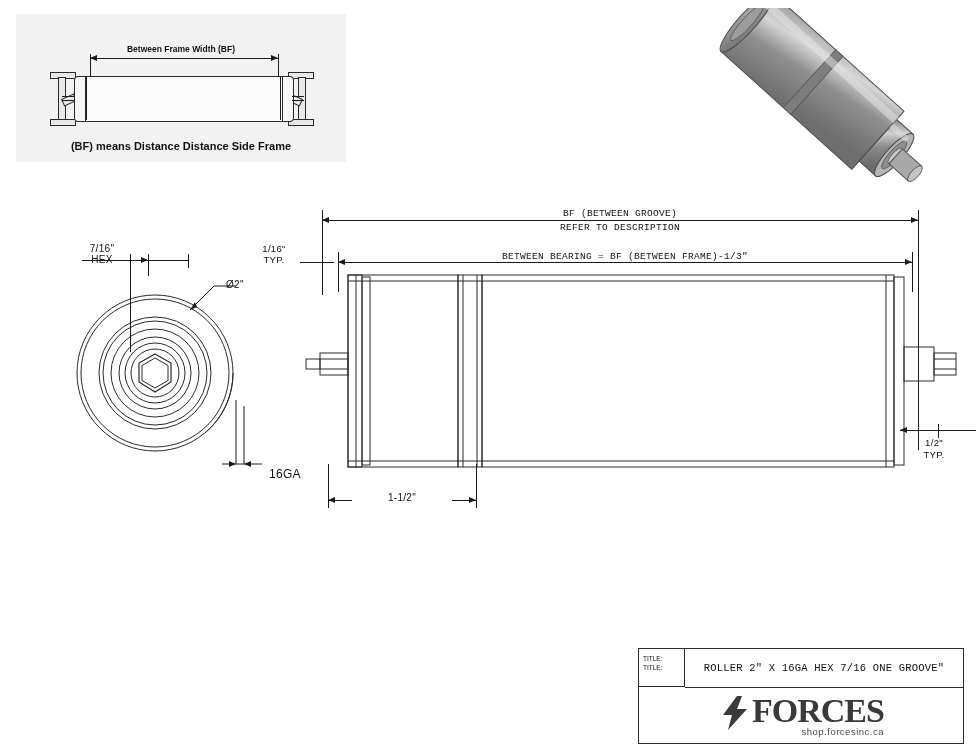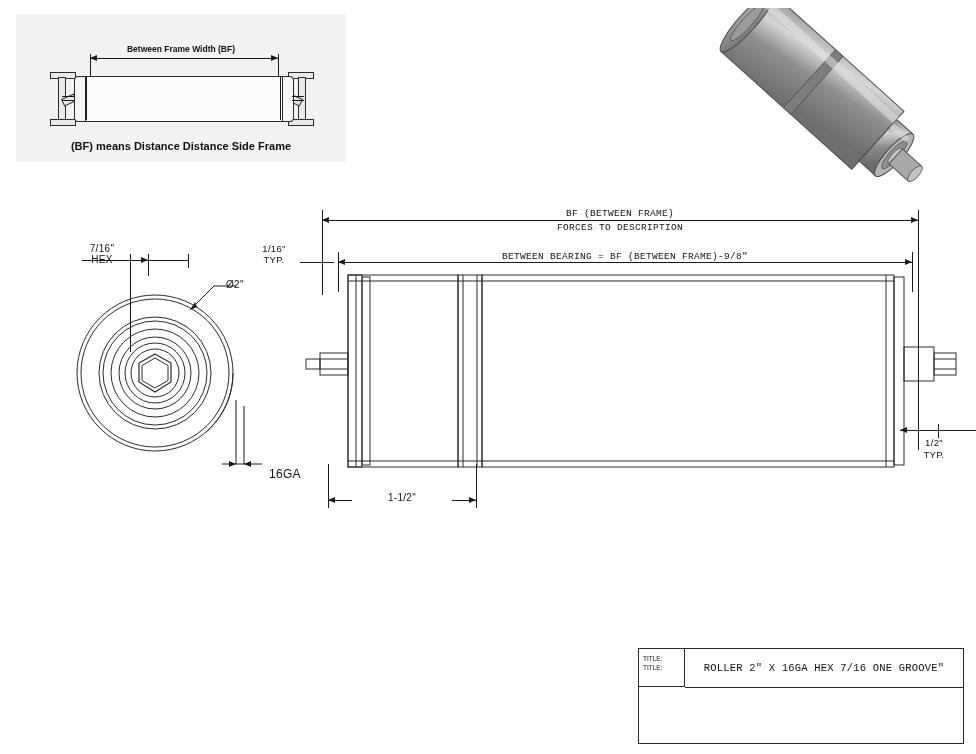--- a/index.html
+++ b/index.html
@@ -327,29 +327,29 @@
         <line x1="586" y1="80" x2="586" y2="272"></line>
       </g>
     </svg>
   </div>
 
   <div class="hline" style="left:322px; top:220px; width:596px;"></div>
   <div class="arrow-l" style="left:322px; top:217px;"></div>
   <div class="arrow-r" style="left:911px; top:217px;"></div>
   <div class="vline" style="left:322px; top:210px; height:85px;"></div>
   <div class="vline" style="left:918px; top:210px; height:240px;"></div>
-  <div class="lbl c" style="left:470px; top:208px; width:300px; font-family:'Liberation Mono',monospace; font-size:9.5px; background:#fff;">BF (BETWEEN FRAME)</div>
-  <div class="lbl c" style="left:470px; top:222px; width:300px; font-family:'Liberation Mono',monospace; font-size:9.5px;">FORCES TO DESCRIPTION</div>
+  <div class="lbl c" style="left:470px; top:208px; width:300px; font-family:'Liberation Mono',monospace; font-size:9.5px; background:#fff;">BF (BETWEEN GROOVE)</div>
+  <div class="lbl c" style="left:470px; top:222px; width:300px; font-family:'Liberation Mono',monospace; font-size:9.5px;">REFER TO DESCRIPTION</div>
 
   <div class="hline" style="left:338px; top:262px; width:574px;"></div>
   <div class="arrow-l" style="left:338px; top:259px;"></div>
   <div class="arrow-r" style="left:905px; top:259px;"></div>
   <div class="vline" style="left:338px; top:252px; height:40px;"></div>
   <div class="vline" style="left:912px; top:252px; height:40px;"></div>
-  <div class="lbl c" style="left:420px; top:251px; width:410px; font-family:'Liberation Mono',monospace; font-size:9.5px; background:#fff;">BETWEEN BEARING = BF (BETWEEN FRAME)-9/8"</div>
+  <div class="lbl c" style="left:420px; top:251px; width:410px; font-family:'Liberation Mono',monospace; font-size:9.5px; background:#fff;">BETWEEN BEARING = BF (BETWEEN FRAME)-1/3"</div>
 
   <div class="lbl c" style="left:250px; top:243px; width:48px; font-size:9.5px;">1/16"</div>
   <div class="lbl c" style="left:250px; top:254px; width:48px; font-size:9.5px;">TYP.</div>
   <div class="hline" style="left:300px; top:262px; width:34px;"></div>
 
   <div class="lbl c" style="left:912px; top:437px; width:44px; font-size:9.5px;">1/2"</div>
   <div class="lbl c" style="left:912px; top:449px; width:44px; font-size:9.5px;">TYP.</div>
   <div class="hline" style="left:900px; top:430px; width:76px;"></div>
   <div class="arrow-l" style="left:900px; top:427px;"></div>
   <div class="vline" style="left:938px; top:424px; height:14px;"></div>
@@ -360,15 +360,26 @@
   <div class="vline" style="left:328px; top:464px; height:44px;"></div>
   <div class="vline" style="left:476px; top:464px; height:44px;"></div>
   <div class="lbl c" style="left:352px; top:492px; width:100px; font-size:10px; background:#fff;">1-1/2"</div>
 
   <div class="abs" id="title-block">
     <div class="tb-left">
       <div>TITLE:</div>
       <div>TITLE:</div>
     </div>
     <div class="tb-title">ROLLER 2" X 16GA HEX 7/16 ONE GROOVE"</div>
+    <div class="tb-logo">
+      <div class="logo-wrap">
+        <span class="bolt">
+          <svg width="30" height="34" viewBox="0 0 30 34">
+            <polygon points="17,0 3,19 12,19 8,34 27,13 17,13 22,0" fill="#3a3a3a"></polygon>
+          </svg>
+        </span>
+        <div class="logo-text">FORCES</div>
+        <div class="logo-sub">shop.forcesinc.ca</div>
+      </div>
+    </div>
   </div>
 
 </div>
 
 </body></html>

